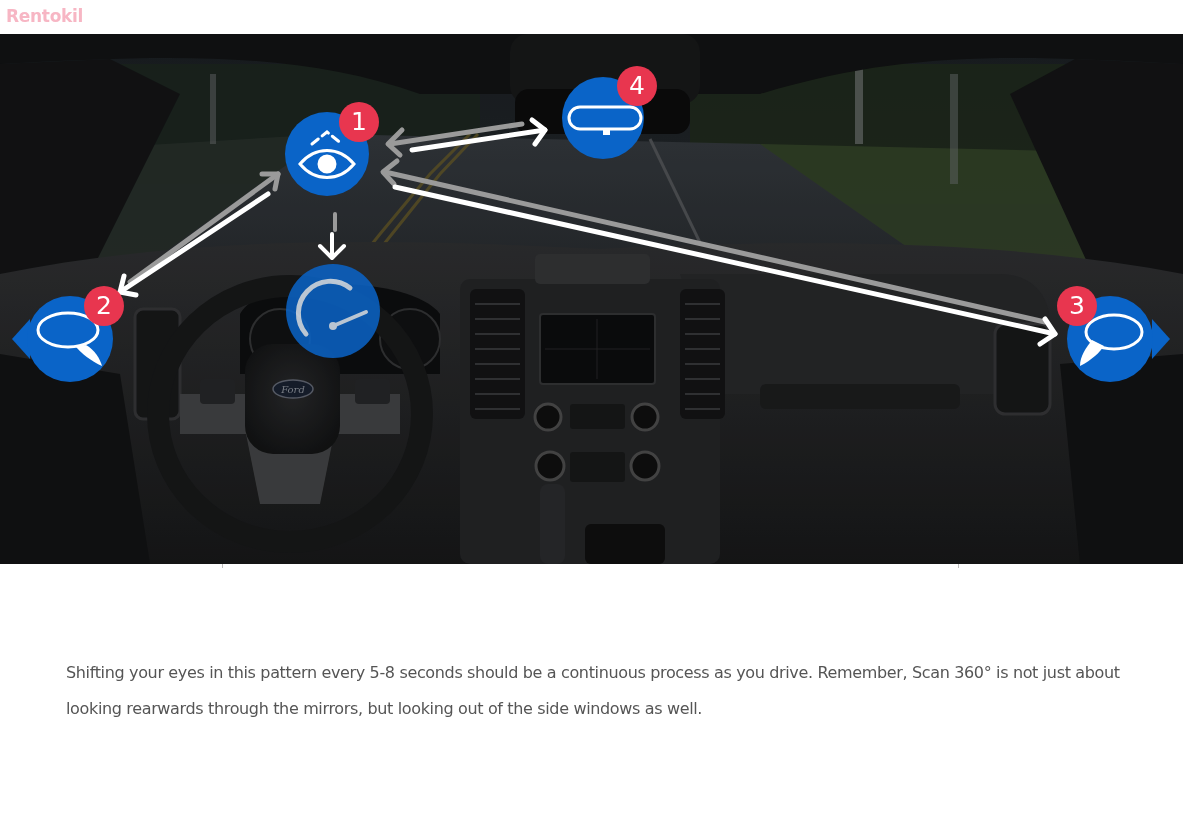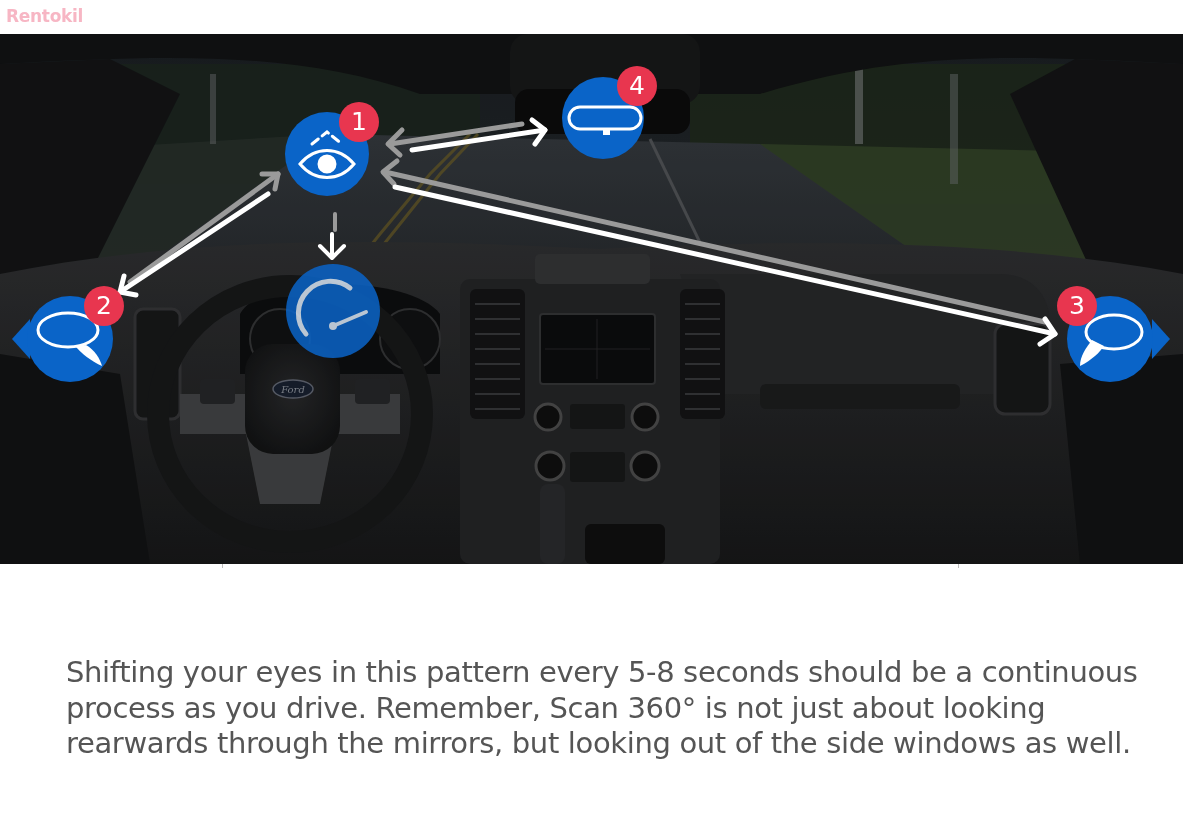--- a/index.html
+++ b/index.html
@@ -3,21 +3,21 @@
 <meta charset="utf-8">
 <style>
   html, body { margin:0; padding:0; background:#ffffff; }
   body { width:1183px; height:813px; position:relative; overflow:hidden; font-family:"DejaVu Sans","Liberation Sans",sans-serif; }
   .header { position:absolute; left:0; top:0; width:1183px; height:50px; background:#ffffff; }
   .logo { position:absolute; left:6px; top:6px; font-family:"DejaVu Sans",sans-serif; font-size:17px; font-weight:bold; color:#f7b6c4; letter-spacing:-0.3px; }
   .scene { position:absolute; left:0; top:34px; width:1183px; height:530px; background:#111214; overflow:hidden; }
   .scene svg { position:absolute; left:0; top:0; }
   .divider-ticks { position:absolute; top:564px; left:0; width:1183px; height:4px; }
   .tick { position:absolute; top:0; width:1px; height:4px; background:#bdbdbd; }
-  .caption { position:absolute; left:66px; top:655px; width:1080px; font-family:"DejaVu Sans",sans-serif; font-size:29px; line-height:35.5px; color:#555555; letter-spacing:-0.35px; }
+  .caption { position:absolute; left:66px; top:655px; width:1080px; font-family:"DejaVu Sans",sans-serif; font-size:16px; line-height:35.5px; color:#555555; letter-spacing:-0.35px; }
   .badge { position:absolute; width:40px; height:40px; border-radius:50%; background:#e8364f; color:#fff; font-family:"DejaVu Sans",sans-serif; font-size:25px; text-align:center; line-height:40px; }
 </style>
 </head>
 <body>
 
 <div class="header">
   <div class="logo">Rentokil</div>
 </div>
 
 <div class="scene">

